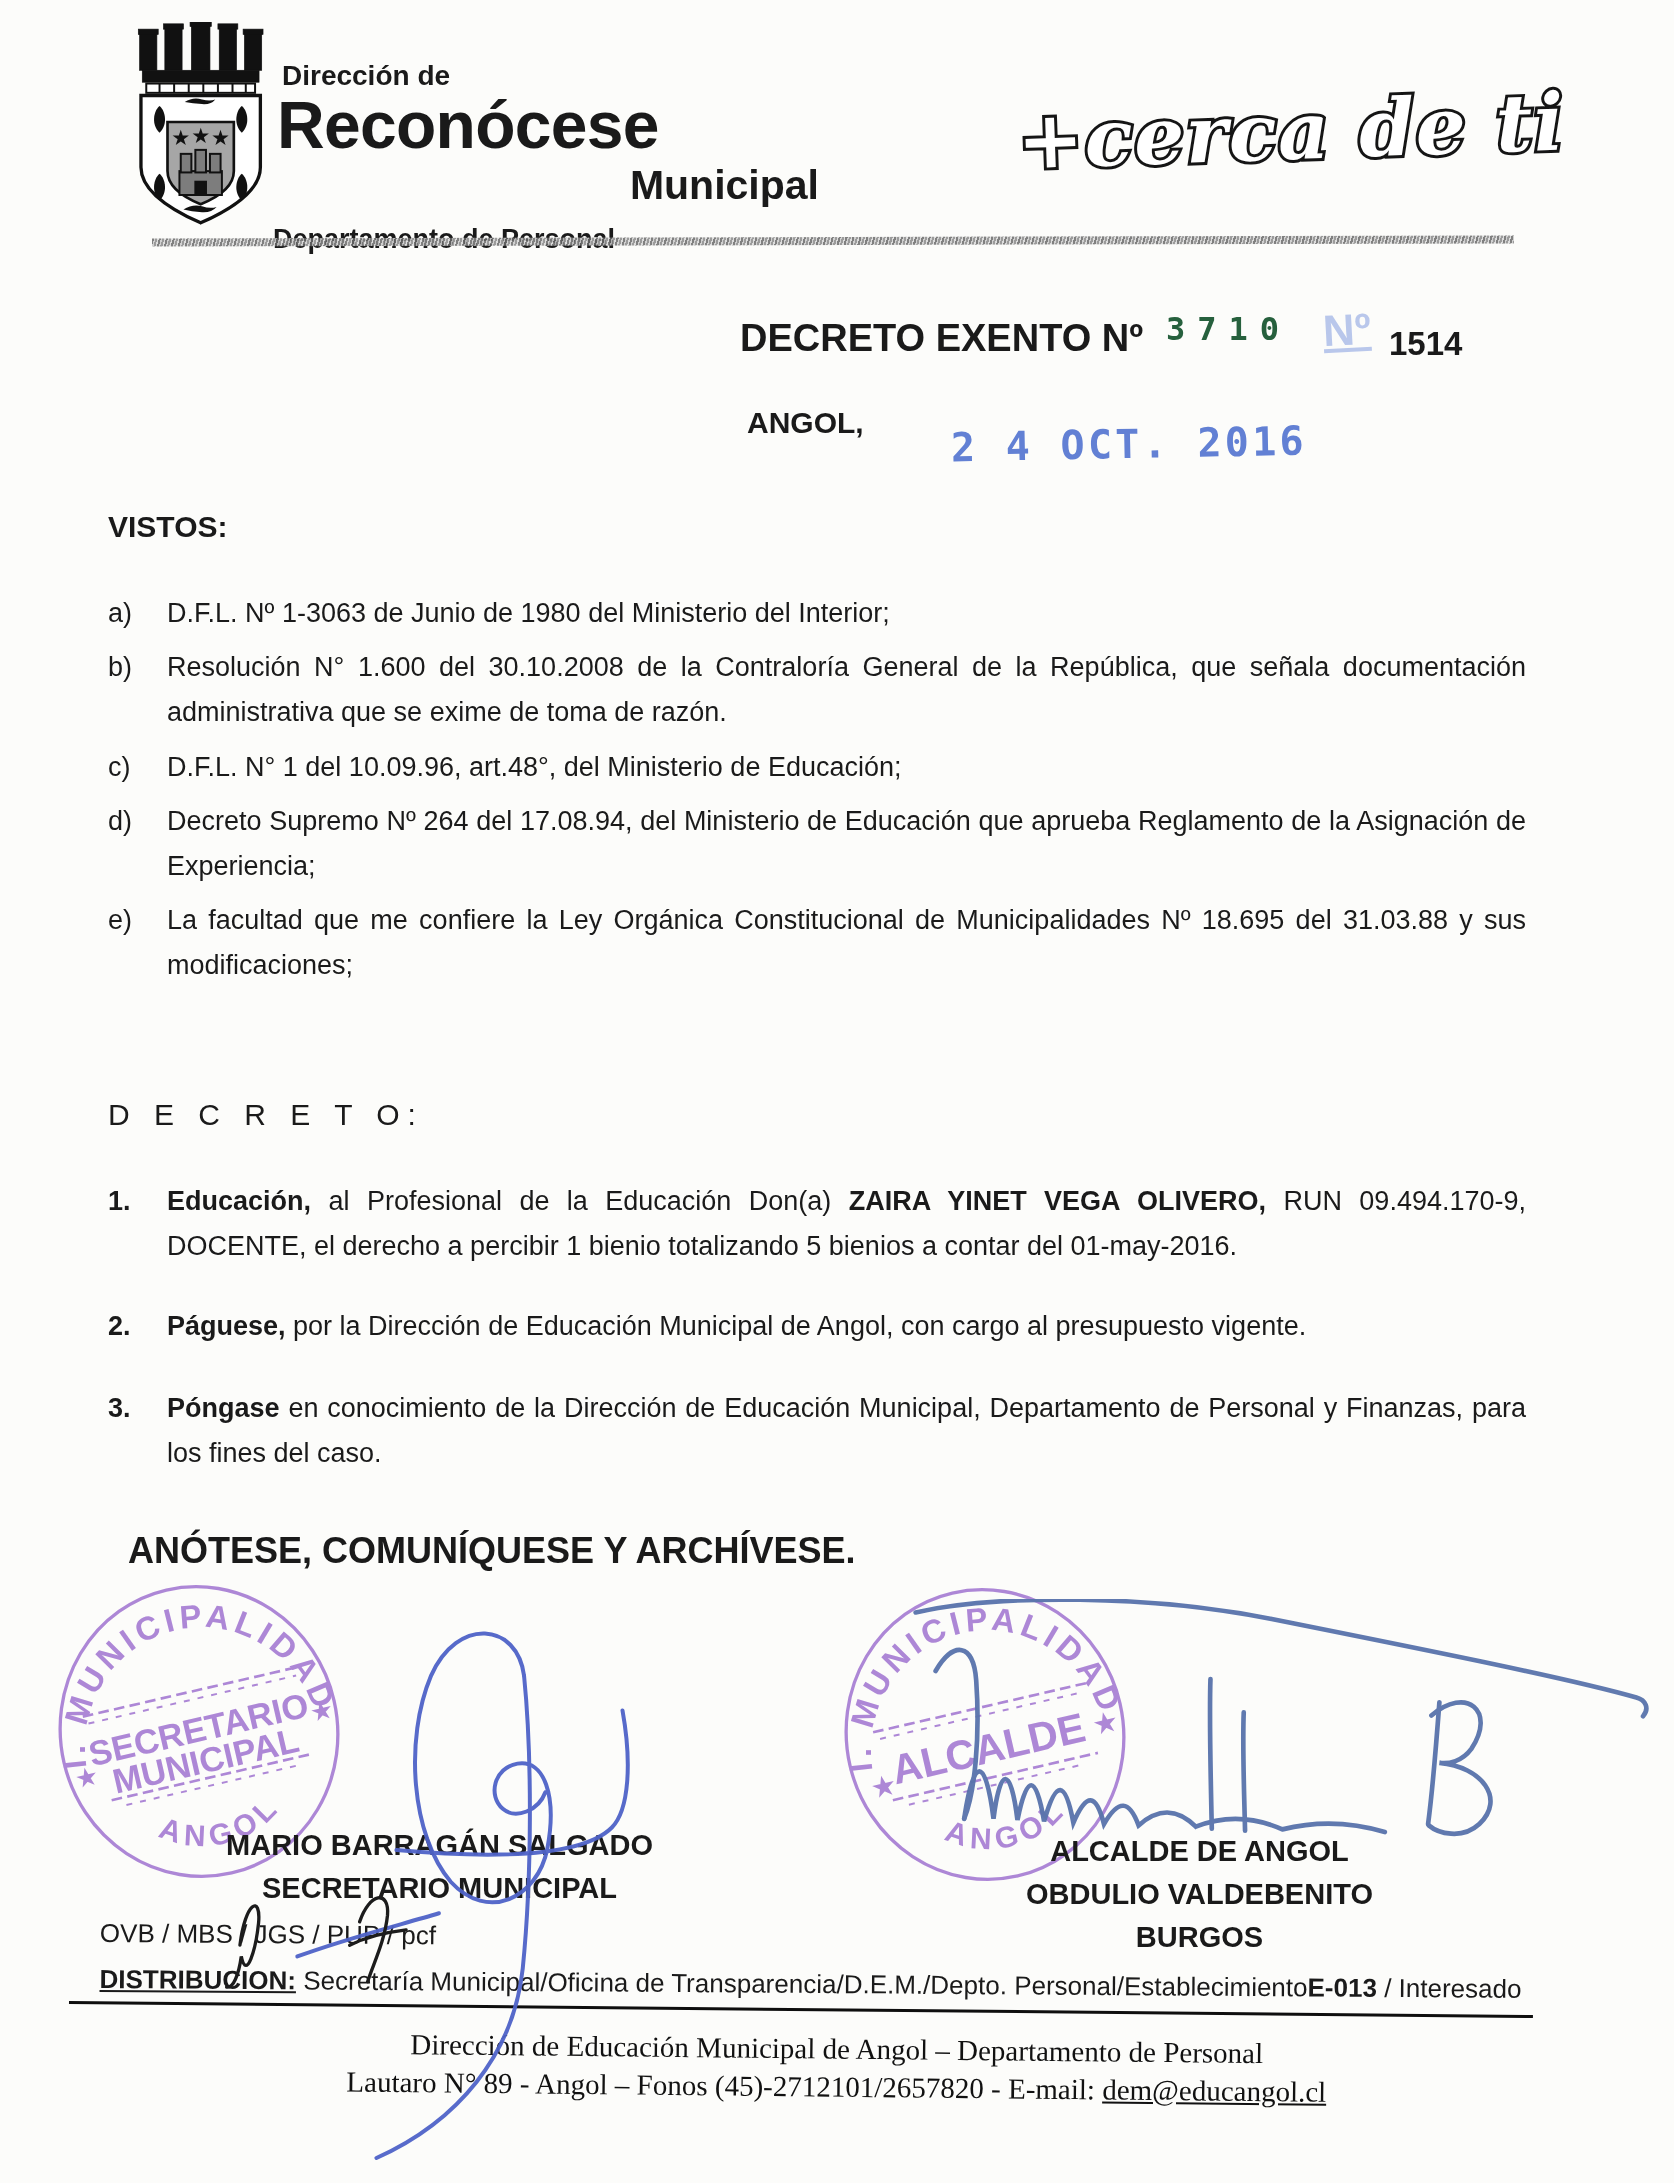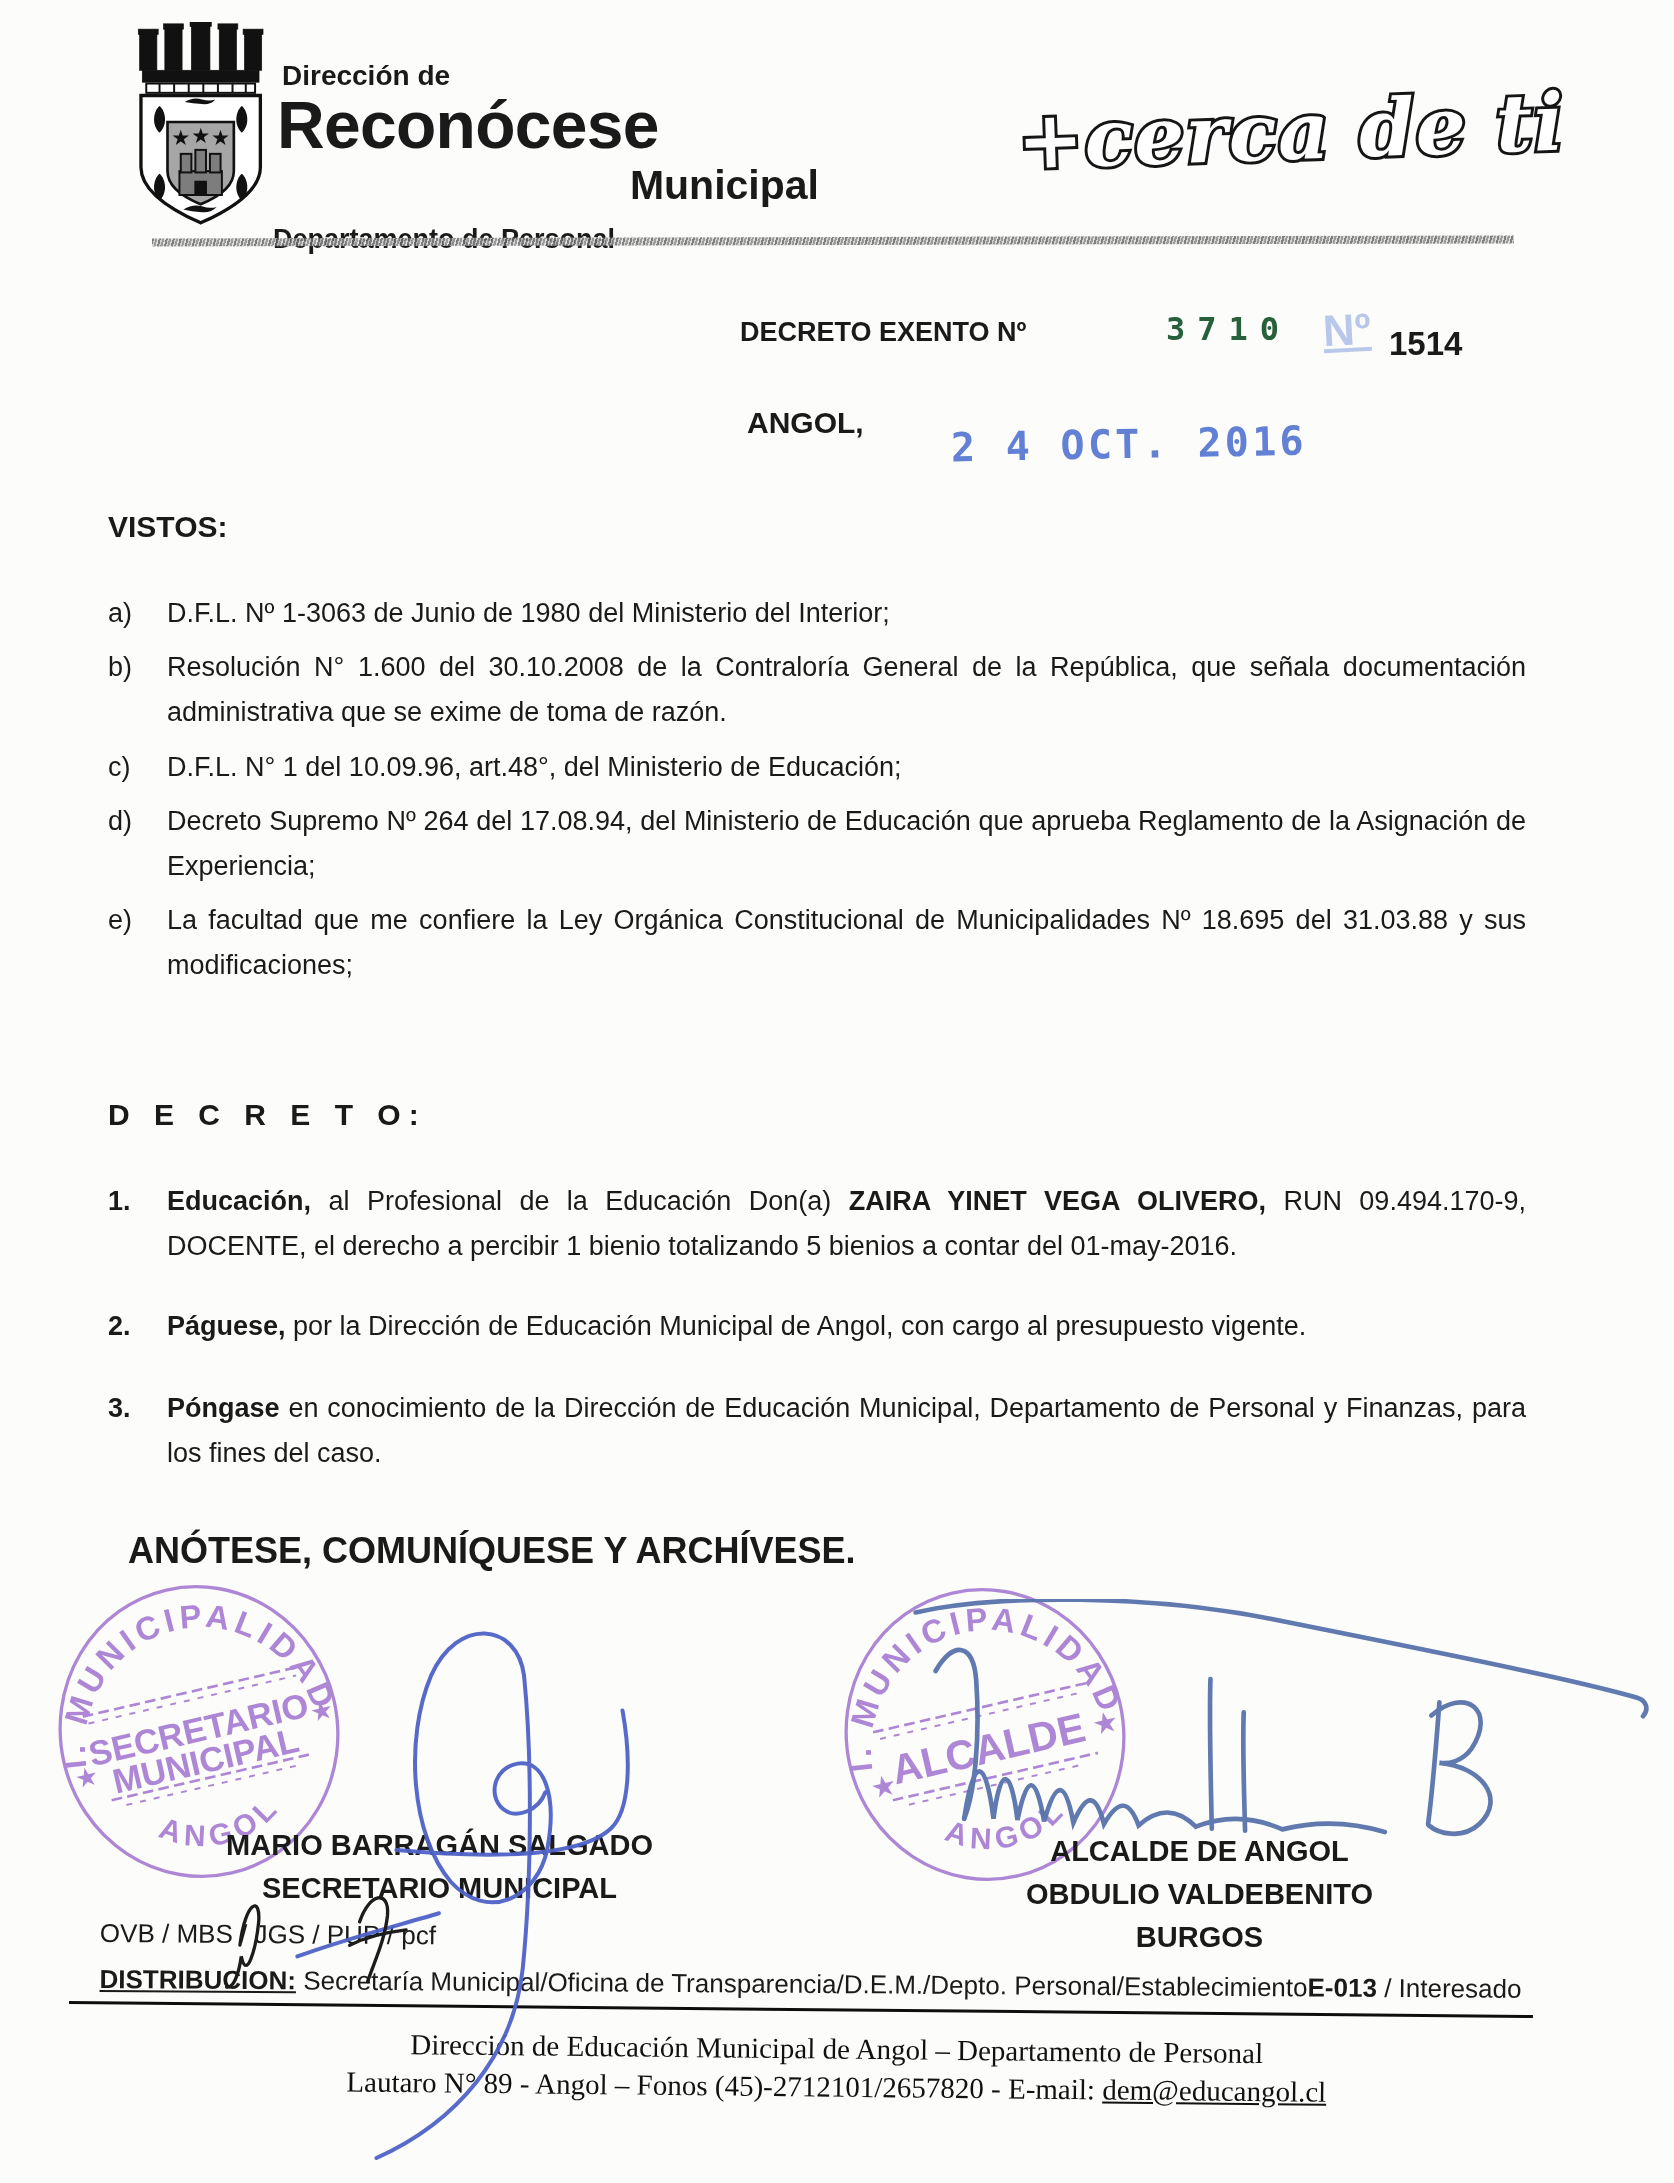--- a/index.html
+++ b/index.html
@@ -23,31 +23,31 @@
     transform:rotate(-0.12deg);opacity:.85;
   }
   .slogan{
     left:1017px;top:85px;
     font-family:"DejaVu Serif",serif;font-style:italic;font-weight:bold;
     font-size:79px;color:#ffffff;
     -webkit-text-stroke:6px #151515;paint-order:stroke fill;
     transform:rotate(-2deg);letter-spacing:1.3px;
   }
   
-  .decree-title{left:740px;top:317px;font-size:27px;font-weight:bold;}
+  .decree-title{left:740px;top:317px;font-size:38px;font-weight:bold;}
   .stamp-3710{left:1166px;top:310px;font-family:"DejaVu Sans Mono",monospace;font-weight:bold;font-size:32px;color:#14532d;letter-spacing:12px;opacity:.92;}
   .faint-no{left:1323px;top:305px;font-size:44px;font-weight:bold;color:rgba(104,136,218,.45);transform:rotate(-3deg);text-decoration:underline;}
   .typed-1514{left:1389px;top:325px;font-size:33px;font-weight:bold;}
   .angol{left:747px;top:406px;font-size:30px;font-weight:bold;}
   .date-stamp{left:951px;top:421px;font-family:"DejaVu Sans Mono",monospace;font-weight:bold;font-size:40px;color:#4d70cf;letter-spacing:3.3px;transform:rotate(-1.1deg);opacity:.88;}
   
   .vistos-h{left:108px;top:510px;font-size:30px;font-weight:bold;text-align:right;}
   .list{left:108px;width:1418px;}
   .vistos-list{top:591px;}
-  .decreto-h{left:108px;top:1098px;font-size:30px;font-weight:bold;letter-spacing:8px;}
+  .decreto-h{left:108px;top:1098px;font-size:30px;font-weight:normal;letter-spacing:8px;}
   .decreto-list{top:1179px;}
   .item{display:flex;margin-bottom:9.3px;}
   .item .marker{flex:0 0 59px;font-size:27px;line-height:45px;}
   .decreto-list .marker{font-weight:bold;}
   .item .text{flex:1;font-size:27px;line-height:45px;text-align:justify;}
   .decreto-list .item{margin-bottom:35px;}
   .decreto-list .item:nth-child(2){margin-bottom:37px;}
   .bold{font-weight:bold;}
   .closing{left:128px;top:1530px;width:1418px;text-align:left;font-size:36px;font-weight:bold;}
   

